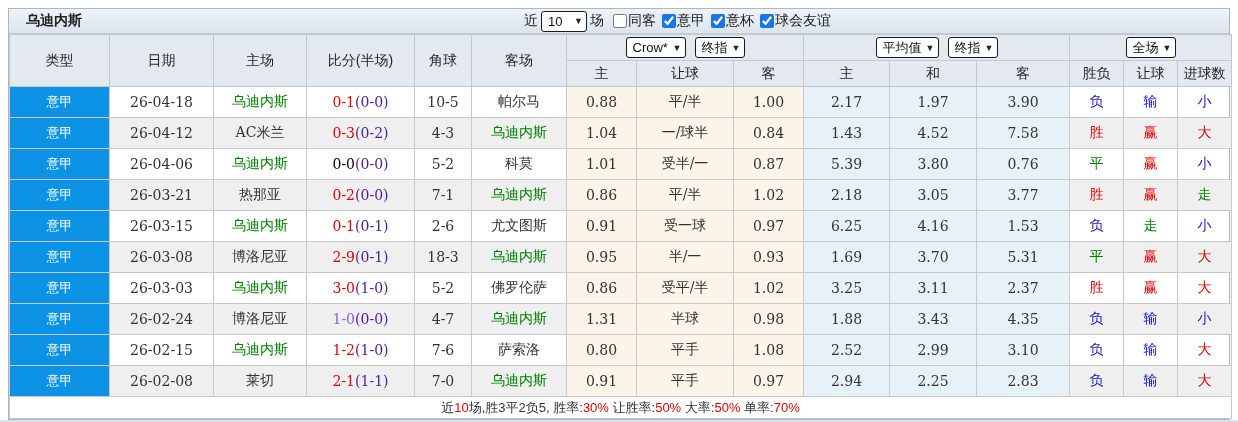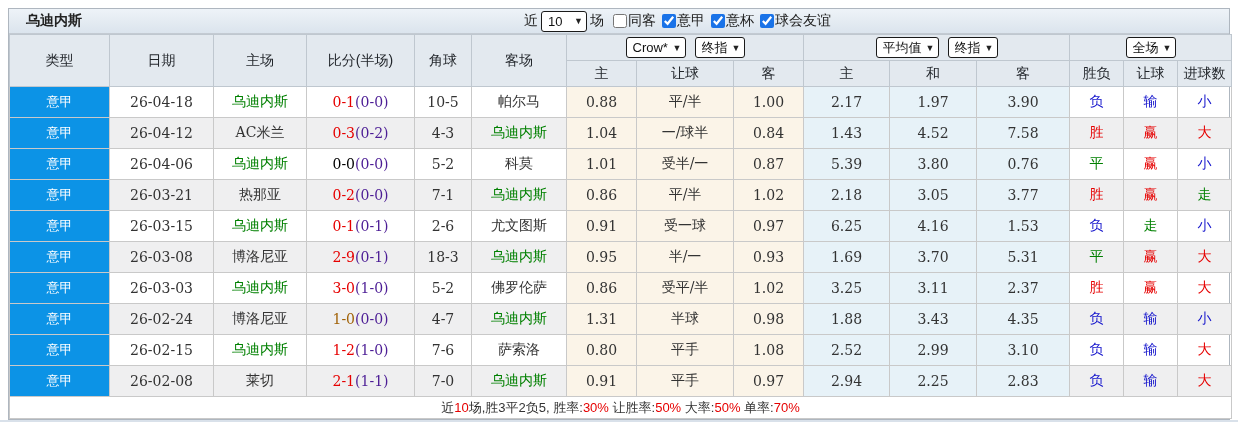--- a/index.html
+++ b/index.html
@@ -299,21 +299,21 @@
     <td class="c-euro">3.11</td>
     <td class="c-euro">2.37</td>
     <td style="color: rgb(230, 0, 0);">胜</td>
     <td style="color: rgb(230, 0, 0);">赢</td>
     <td style="color: rgb(230, 0, 0);">大</td>
   </tr>
           <tr>
     <td class="league" style="background: rgb(12, 147, 230); color: rgb(255, 255, 255);">意甲</td>
     <td>26-02-24</td>
     <td>博洛尼亚</td>
-    <td><span style="color: #a16207;">1-0</span><span class="score-half">(0-0)</span></td>
+    <td><span style="color: #8b5cf6;">1-0</span><span class="score-half">(0-0)</span></td>
     <td>4-7</td>
     <td style="color: rgb(0, 128, 0);">乌迪内斯</td>
     <td class="c-asian">1.31</td>
     <td class="c-asian">半球</td>
     <td class="c-asian">0.98</td>
     <td class="c-euro">1.88</td>
     <td class="c-euro">3.43</td>
     <td class="c-euro">4.35</td>
     <td style="color: rgb(20, 20, 204);">负</td>
     <td style="color: rgb(20, 20, 204);">输</td>

